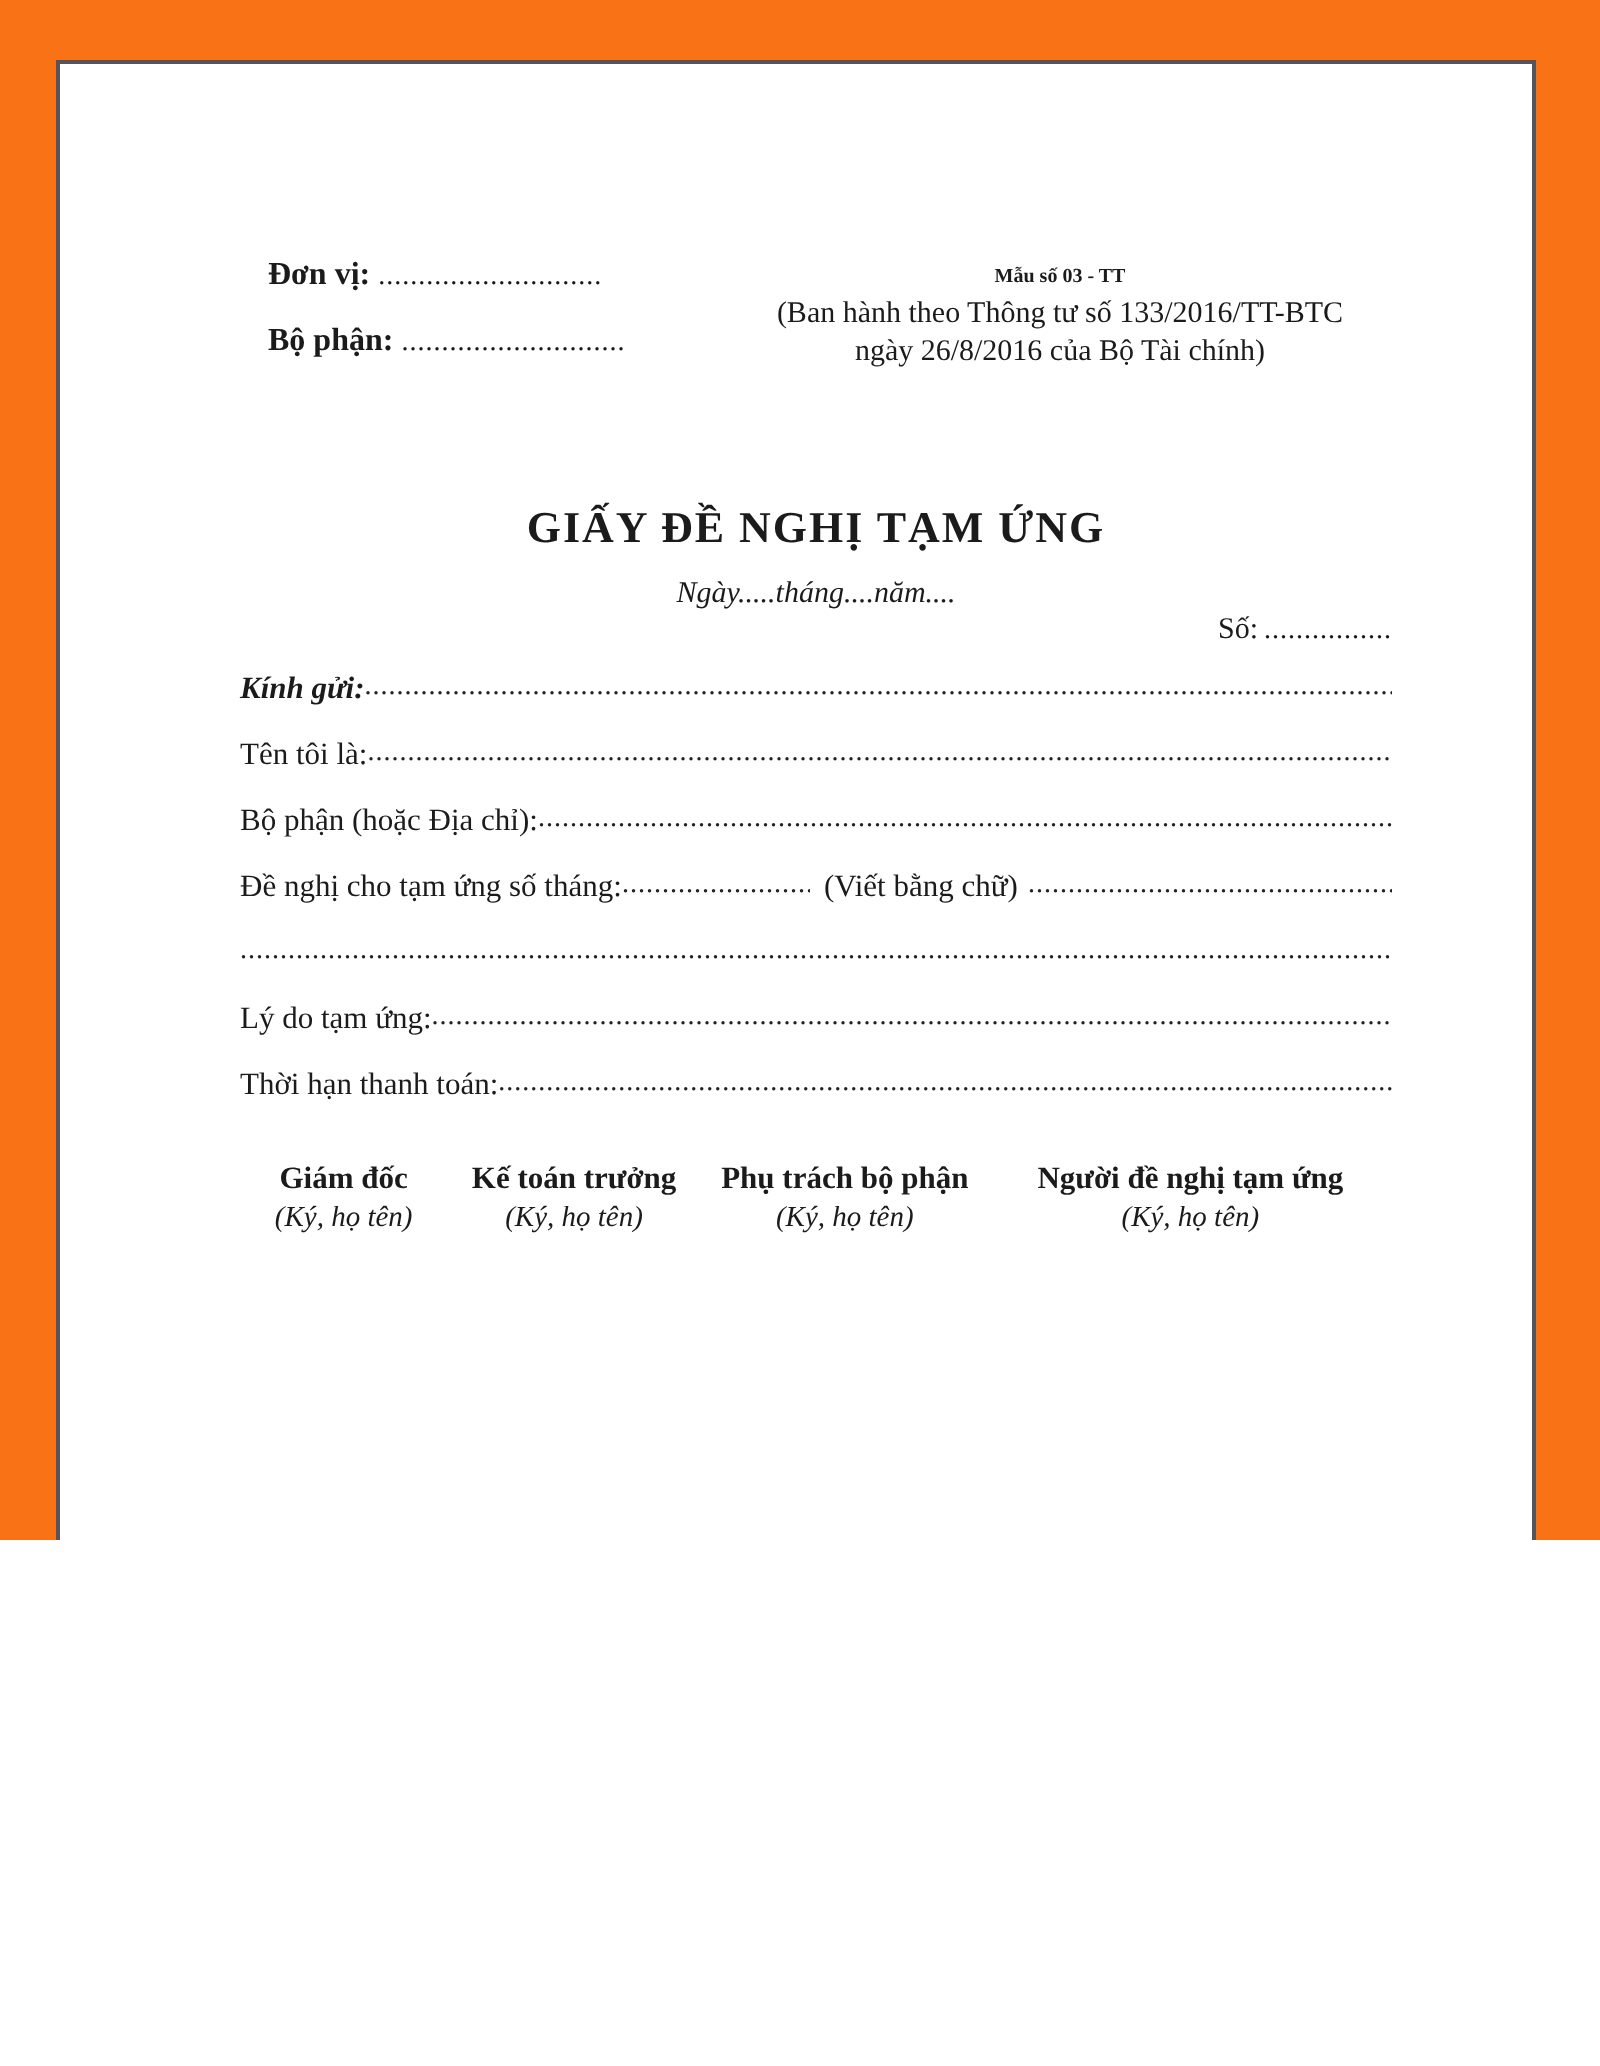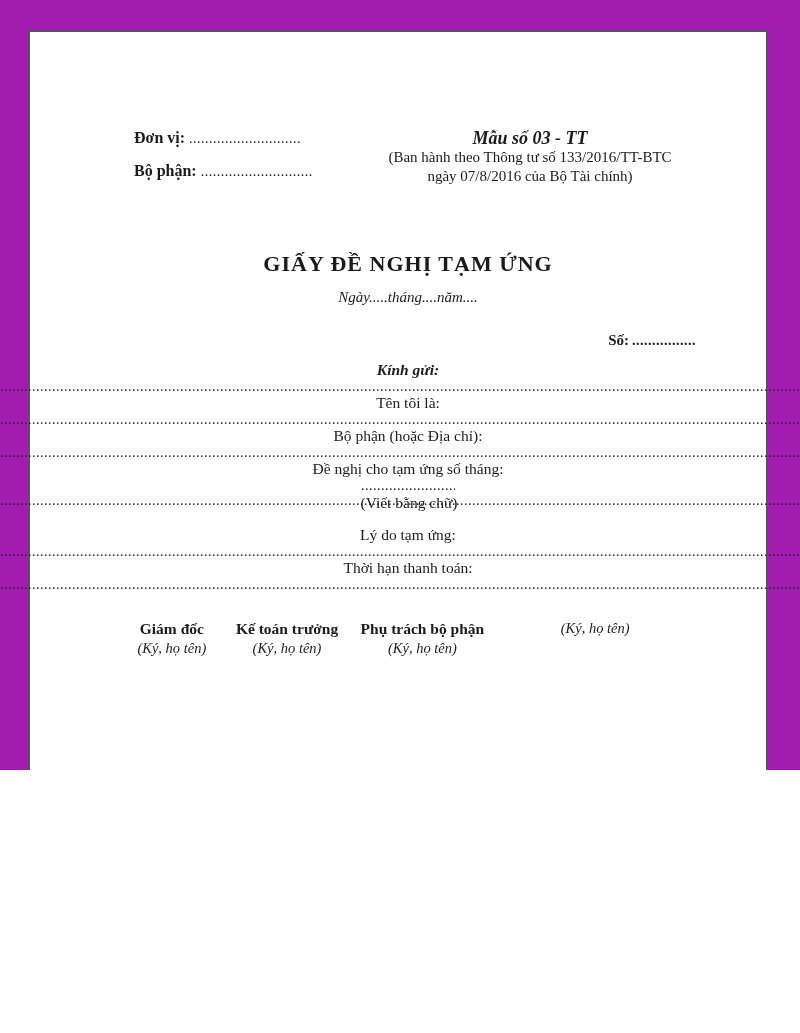--- a/index.html
+++ b/index.html
@@ -6,21 +6,21 @@
   html, body {
     width: 800px;
     background: #ffffff;
     font-family: "Liberation Serif", "DejaVu Serif", serif;
     color: #1b1b1b;
   }
   .canvas {
     position: relative;
     width: 800px;
     height: 770px;
-    background: #a21caf;
+    background: #f97316;
     overflow: hidden;
   }
   .page {
     position: absolute;
     left: 28px;
     top: 30px;
     width: 740px;
     height: 970px;
     background: #ffffff;
     border: 2px solid #54545a;
@@ -41,54 +41,52 @@
   }
   .header-left .hlabel { font-weight: bold; margin-right: 4px; }
   .header-left .hdots { font-size: 14px; letter-spacing: 0.5px; }
   .header-right {
     width: 320px;
     margin-right: 6px;
     text-align: center;
     font-size: 15px;
     line-height: 19px;
   }
-  .header-right .form-no { font-weight: bold; font-size: 18px; font-style: italic; }
+  .header-right .form-no { font-weight: bold; font-size: 10px; }
   
   .doc-title {
     margin-top: 56px;
     text-align: center;
     font-size: 22px;
     font-weight: bold;
     letter-spacing: 1px;
   }
   .doc-date {
     margin-top: 12px;
     text-align: center;
     font-style: italic;
     font-size: 15px;
   }
   .doc-number {
-    margin-top: 26px;
+    margin-top: 1px;
     display: flex;
     justify-content: flex-end;
     align-items: baseline;
     font-size: 15px;
     height: 20px;
-    font-weight: bold;
   }
   .doc-number .num-dots { letter-spacing: 0.5px; font-size: 14px; margin-left: 3px; }
   
   .fields { margin-top: 9px; }
   .field-line {
     display: flex;
-    align-items: center;
+    align-items: flex-start;
     height: 33px;
     font-size: 15.5px;
     white-space: nowrap;
-    flex-direction: column;
   }
   .flabel { flex: 0 0 auto; }
   .flabel.bold-italic { font-weight: bold; font-style: italic; }
   .dotfill {
     flex: 1 1 auto;
     overflow: hidden;
     white-space: nowrap;
     font-size: 14px;
     letter-spacing: 0.5px;
     color: #222222;
@@ -98,21 +96,21 @@
     width: 94px;
     overflow: hidden;
     white-space: nowrap;
     font-size: 14px;
     letter-spacing: 0.5px;
     color: #222222;
   }
   .paren-label { flex: 0 0 auto; padding: 0 5px 0 7px; }
   
   .signature-row {
-    margin-top: 27px;
+    margin-top: 13px;
     display: grid;
     grid-template-columns: 18% 22% 25% 35%;
   }
   .sig-col { text-align: center; }
   .sig-title { font-weight: bold; font-size: 15.5px; line-height: 20px; }
   .sig-note  { font-style: italic; font-size: 14.5px; line-height: 19px; font-family: Liberation Serif, serif; }
 </style>
 </head>
 <body>
 
@@ -126,21 +124,21 @@
           <span class="hdots">............................</span>
         </div>
         <div class="hline">
           <span class="hlabel">Bộ phận:</span>
           <span class="hdots">............................</span>
         </div>
       </div>
       <div class="header-right">
         <div class="form-no">Mẫu số 03 - TT</div>
         <div>(Ban hành theo Thông tư số 133/2016/TT-BTC</div>
-        <div>ngày 07/8/2016 của Bộ Tài chính)</div>
+        <div>ngày 26/8/2016 của Bộ Tài chính)</div>
       </div>
     </div>
 
     <div class="doc-title">GIẤY ĐỀ NGHỊ TẠM ỨNG</div>
     <div class="doc-date">Ngày.....tháng....năm....</div>
 
     <div class="doc-number">
       <span>Số:</span>
       <span class="num-dots">................</span>
     </div>
@@ -192,18 +190,19 @@
       </div>
       <div class="sig-col">
         <div class="sig-title">Kế toán trưởng</div>
         <div class="sig-note">(Ký, họ tên)</div>
       </div>
       <div class="sig-col">
         <div class="sig-title">Phụ trách bộ phận</div>
         <div class="sig-note">(Ký, họ tên)</div>
       </div>
       <div class="sig-col">
+        <div class="sig-title">Người đề nghị tạm ứng</div>
         <div class="sig-note">(Ký, họ tên)</div>
       </div>
     </div>
 
   </div>
 </div>
 
 </body></html>

